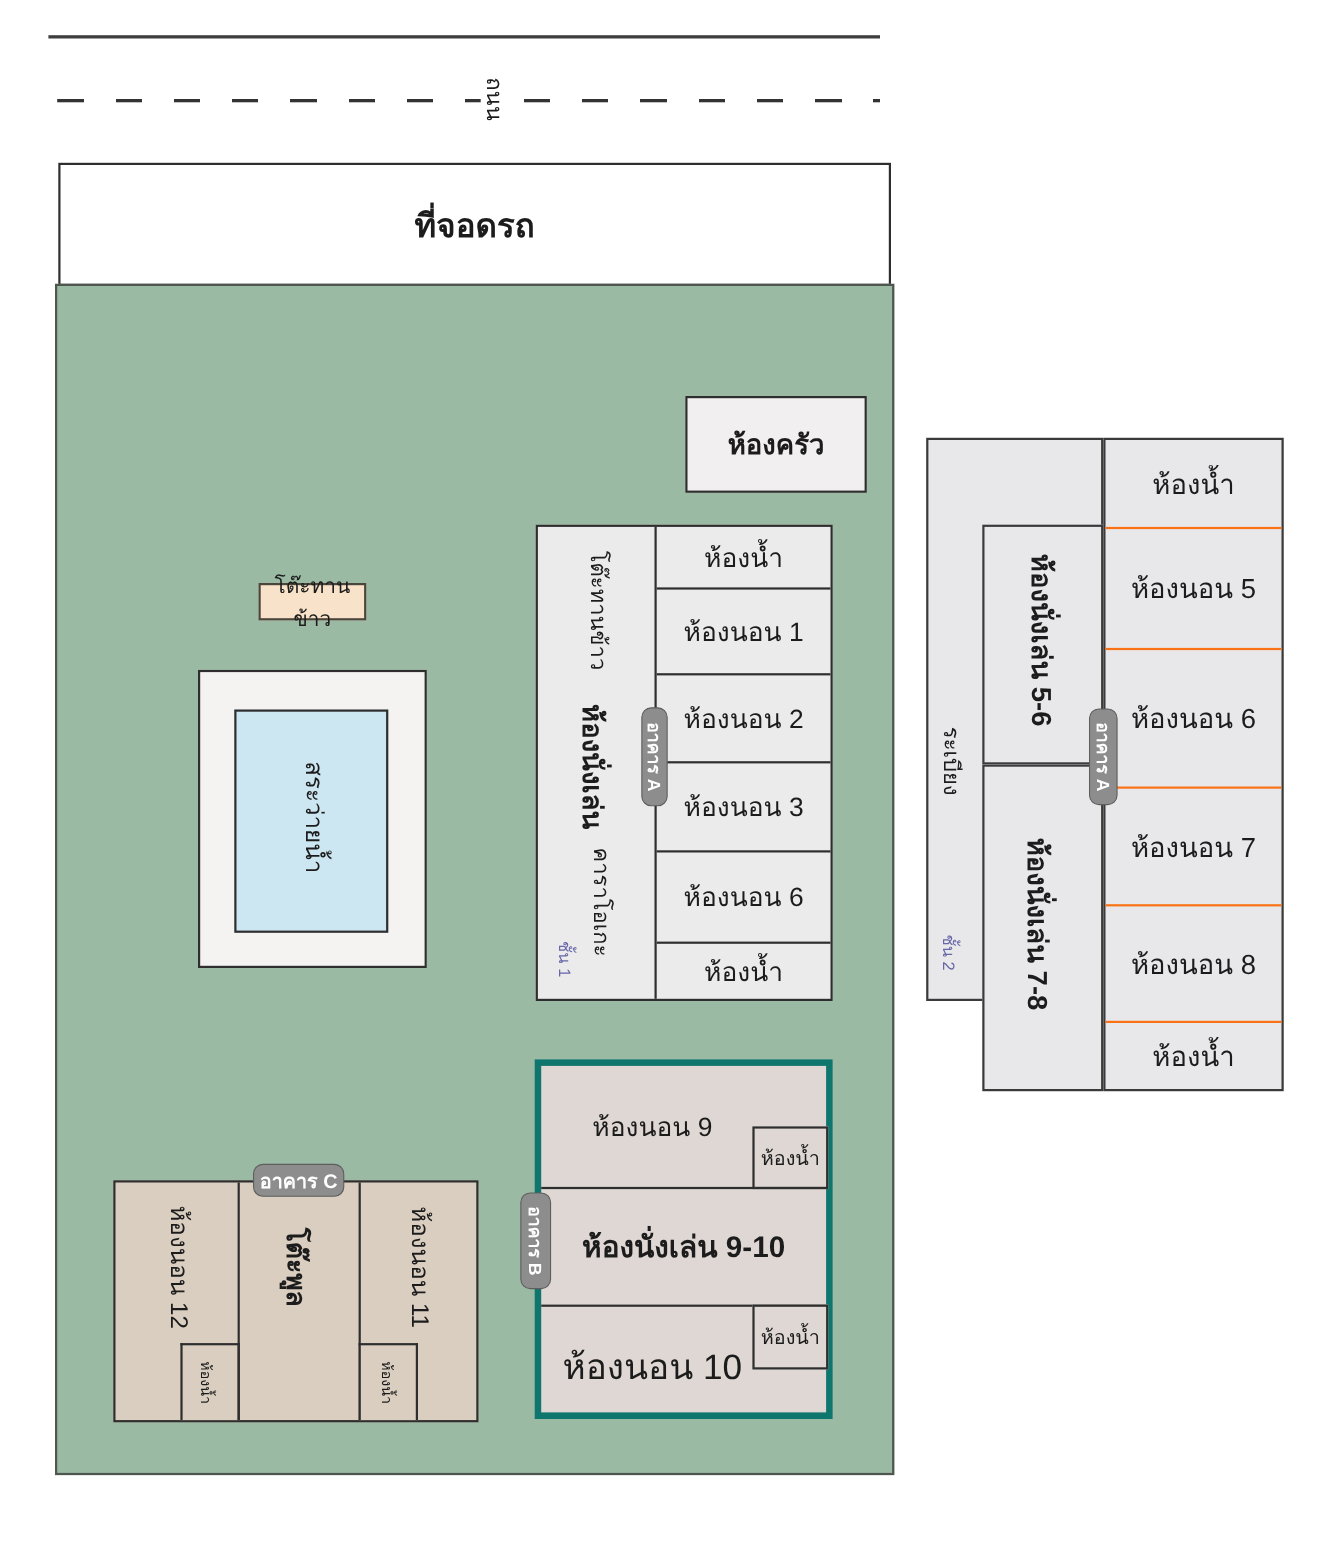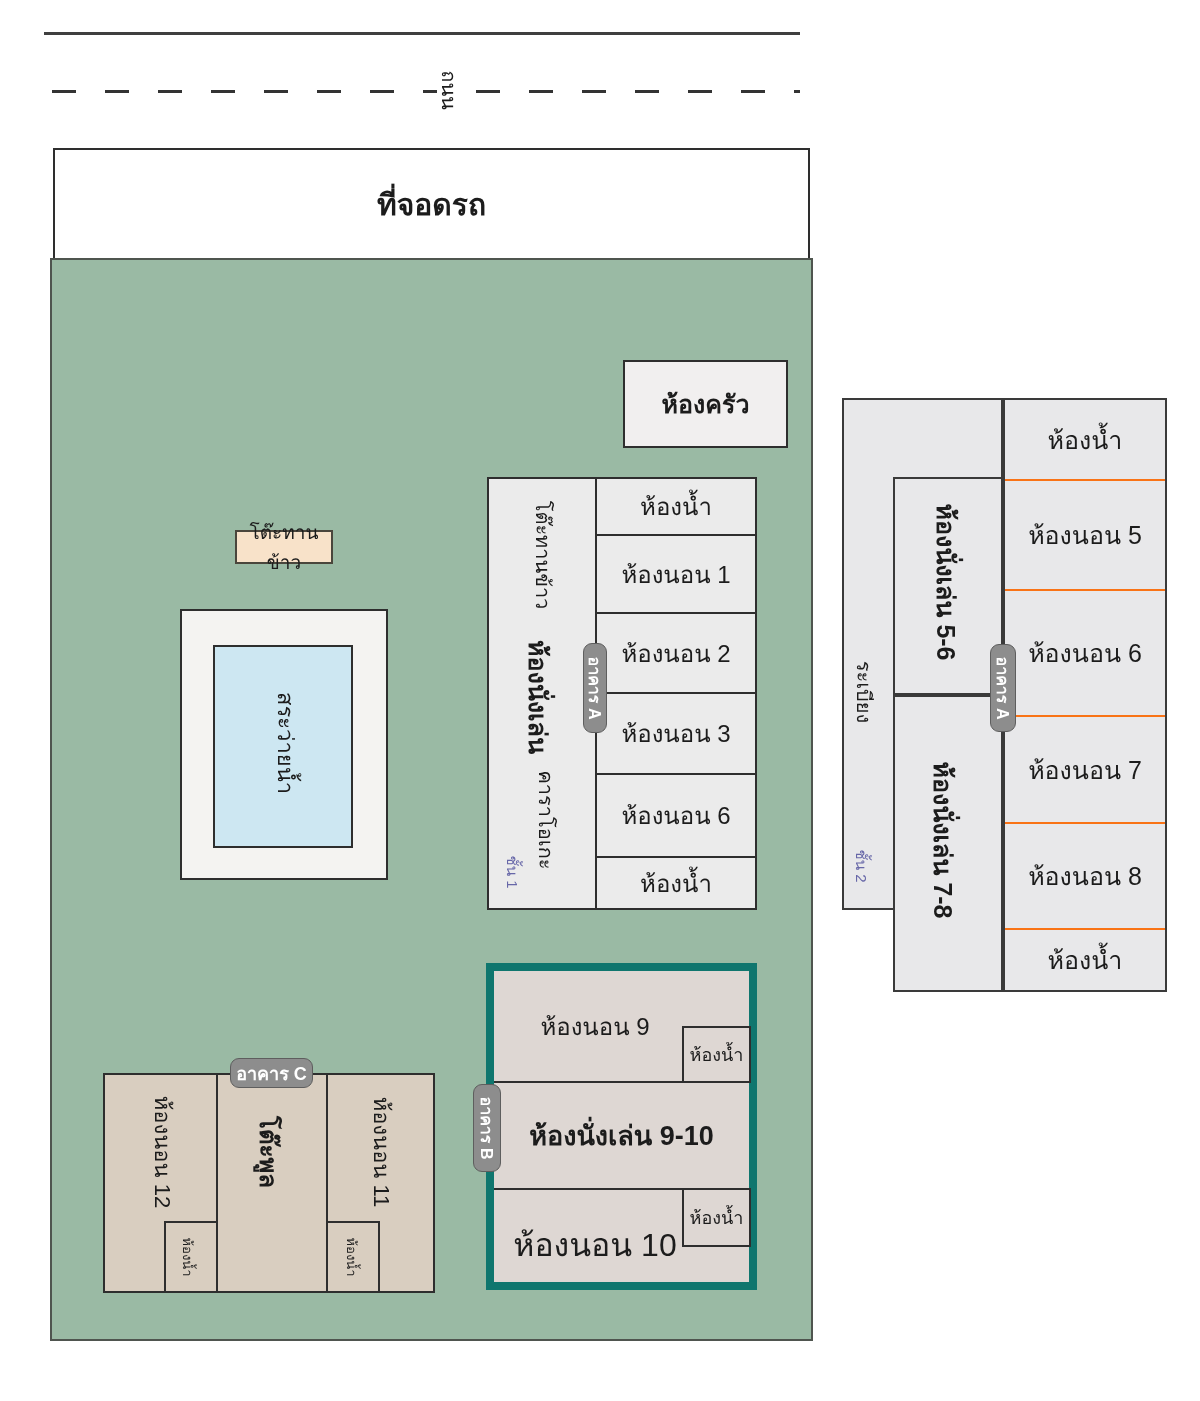--- a/index.html
+++ b/index.html
@@ -26,21 +26,21 @@
   .kitchen { left:623px; top:360px; width:165px; height:88px; background:#f1efef; border:2px solid #2e2e2e; font-size:25px; font-weight:600; }
 
   
   .bldgA1 { left:487px; top:477px; width:270px; height:433px; border:2px solid #2e2e2e; background:var(--bldga,#ebebeb); display:flex; }
   .bldgA1-left { width:108px; border-right:2px solid #2e2e2e; position:relative; }
   .roomcol { flex:1; display:flex; flex-direction:column; }
   .roomcol > div { border-top:2px solid #2e2e2e; font-size:24px; }
   .roomcol > div:first-child { border-top:none; }
 
   
-  .bldgB { left:486px; top:963px; width:271px; height:327px; border:8px solid #0f766e; background:var(--bldgb,#ded7d3); }
+  .bldgB { left:486px; top:963px; width:271px; height:327px; border:6px solid #0f766e; background:var(--bldgb,#ded7d3); }
   .bldgB .sec { position:relative; border-top:2px solid #2e2e2e; }
   .bldgB .sec:first-child { border-top:none; }
   .bldgB .bath { position:absolute; width:69px; border:2px solid #2e2e2e; background:var(--bldgb,#ded7d3); font-size:18px; }
 
   
   .bldgC { left:103px; top:1073px; width:332px; height:220px; border:2px solid #2e2e2e; background:var(--bldgc,#d9cec0); display:flex; }
   .bldgC .col { position:relative; border-left:2px solid #2e2e2e; }
   .bldgC .col:first-child { border-left:none; }
   .bldgC .bath { position:absolute; bottom:0; width:54px; height:70px; border:2px solid #2e2e2e; border-bottom:none; background:var(--bldgc,#d9cec0); }
 

